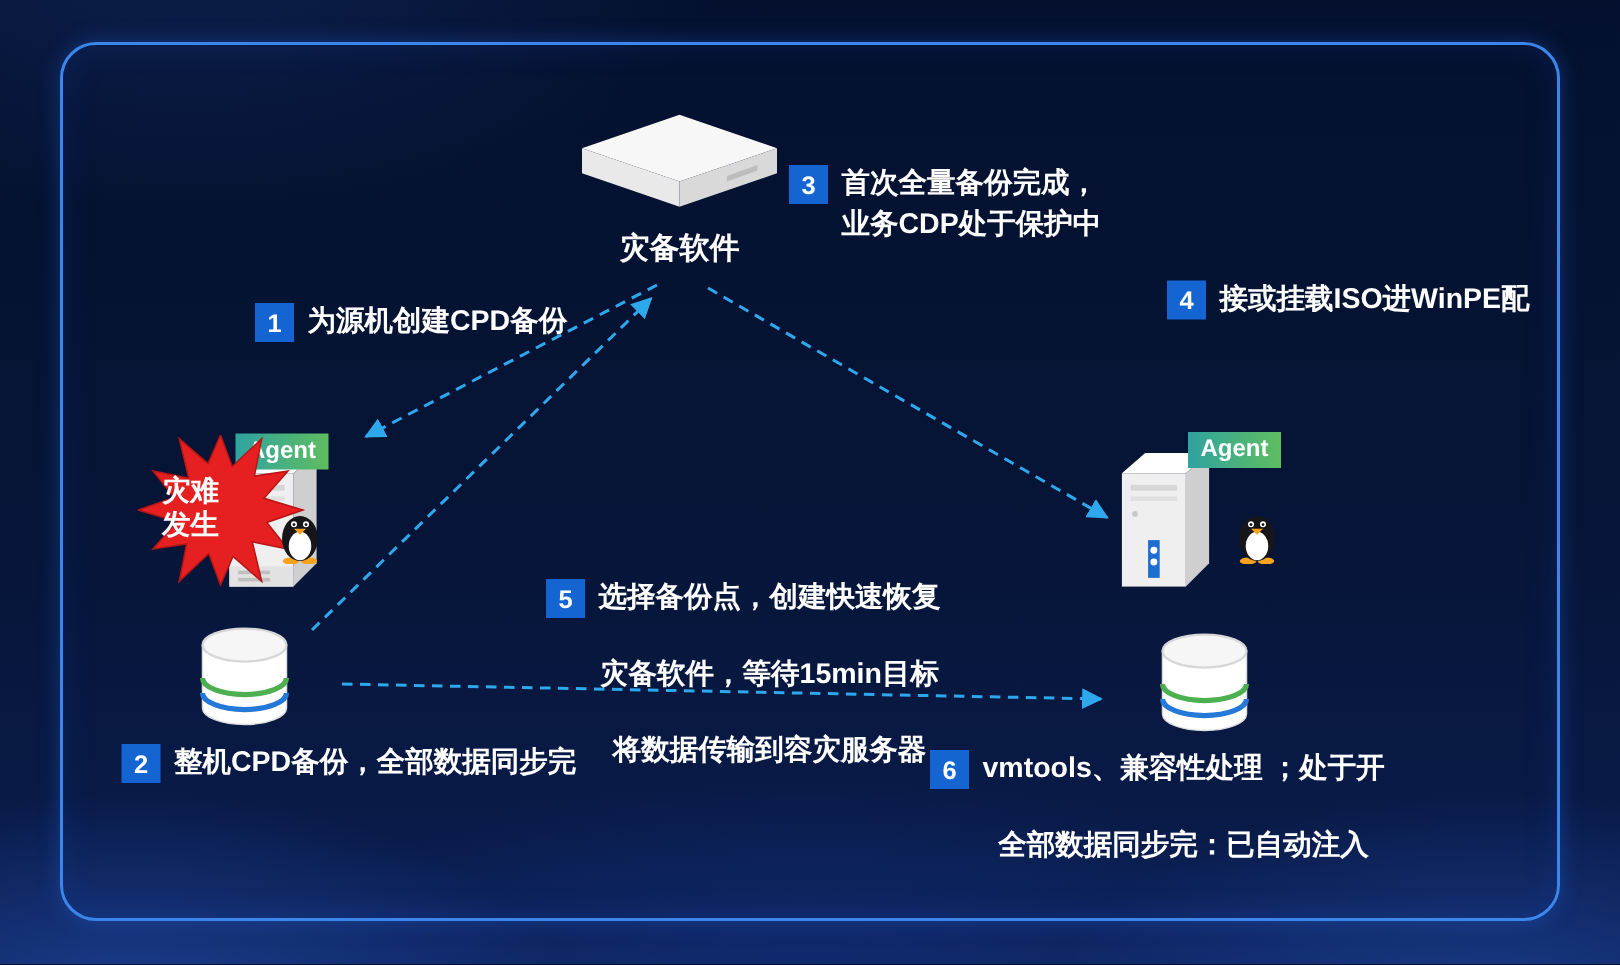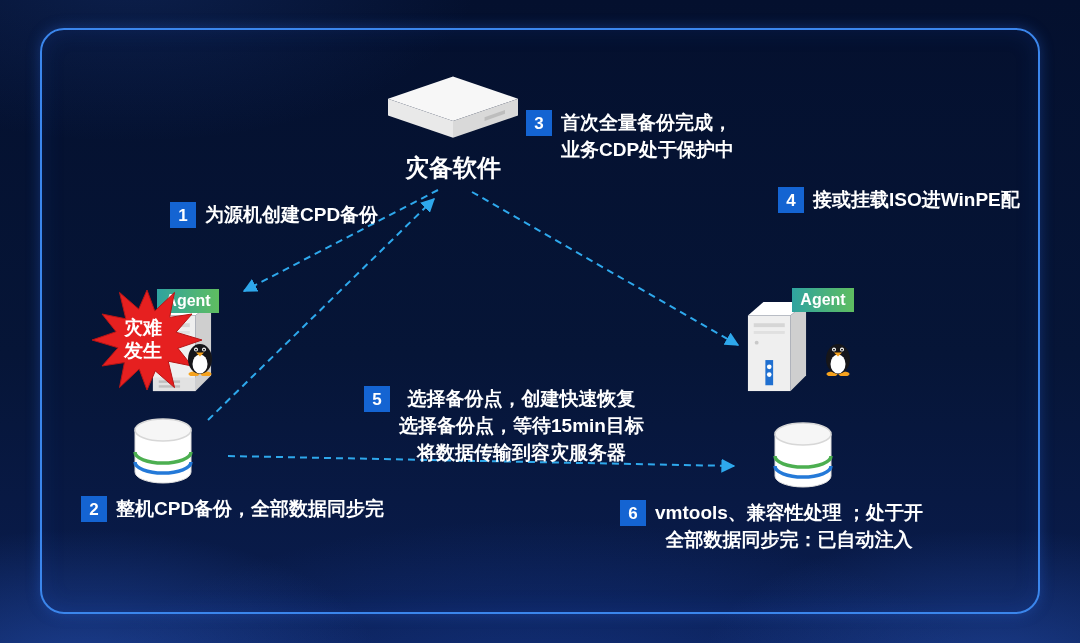--- a/index.html
+++ b/index.html
@@ -29,37 +29,37 @@
     color:#ffffff;font-weight:700;font-size:19px;line-height:27px;z-index:3;
     white-space:nowrap;
   }
   .num{
     width:26px;height:26px;flex:0 0 26px;margin-top:1px;
     background:var(--step-box,#1464d2);color:#fff;
     display:flex;align-items:center;justify-content:center;
     font-size:17px;font-weight:700;
   }
   .lines{display:flex;flex-direction:column;}
-  .step.center .lines{align-items:center;text-align:center;}
+  .step.center .lines{align-items:center;text-align:center;gap:24px;}
   .hl{color:var(--highlight,#38dfe6);}
 
   .node-label{
-    position:absolute;color:#fff;font-weight:700;font-size:24px;
+    position:absolute;color:#fff;font-weight:700;font-size:20px;
     text-align:center;z-index:3;
   }
   .agent-badge{
     position:absolute;width:62px;height:24px;z-index:4;
     background:linear-gradient(90deg,var(--agent-badge-from,#2fa3a0),var(--agent-badge-to,#5fbd60));
     color:#fff;font-weight:700;font-size:16px;
     display:flex;align-items:center;justify-content:center;
   }
   .star-wrap{z-index:5;}
   .star-text{
     position:absolute;z-index:6;color:#fff;font-weight:700;
-    font-size:19px;line-height:23px;text-align:center;width:70px;
+    font-size:19px;line-height:23px;text-align:left;width:70px;
   }
 </style>
 </head>
 <body>
 
 <div id="canvas">
 
   <svg id="arrows" width="1080" height="643" viewBox="0 0 1080 643">
     <defs>
       <marker id="arr" viewBox="0 0 10 10" refX="9" refY="5" markerWidth="7" markerHeight="7" orient="auto">
@@ -196,21 +196,21 @@
     <div class="num">4</div>
     <div class="lines">
       <div>接或挂载ISO进WinPE配</div>
     </div>
   </div>
 
   <div class="step center" style="left:364px;top:385px;">
     <div class="num">5</div>
     <div class="lines">
       <div>选择备份点，创建快速恢复</div>
-      <div>选择备份点，等待15min目标</div>
+      <div>灾备软件，等待15min目标</div>
       <div>将数据传输到容灾服务器</div>
     </div>
   </div>
 
   <div class="step center" style="left:620px;top:499px;">
     <div class="num">6</div>
     <div class="lines">
       <div>vmtools、兼容性处理 ；处于开</div>
       <div>全部数据同步完：已自动注入</div>
     </div>

